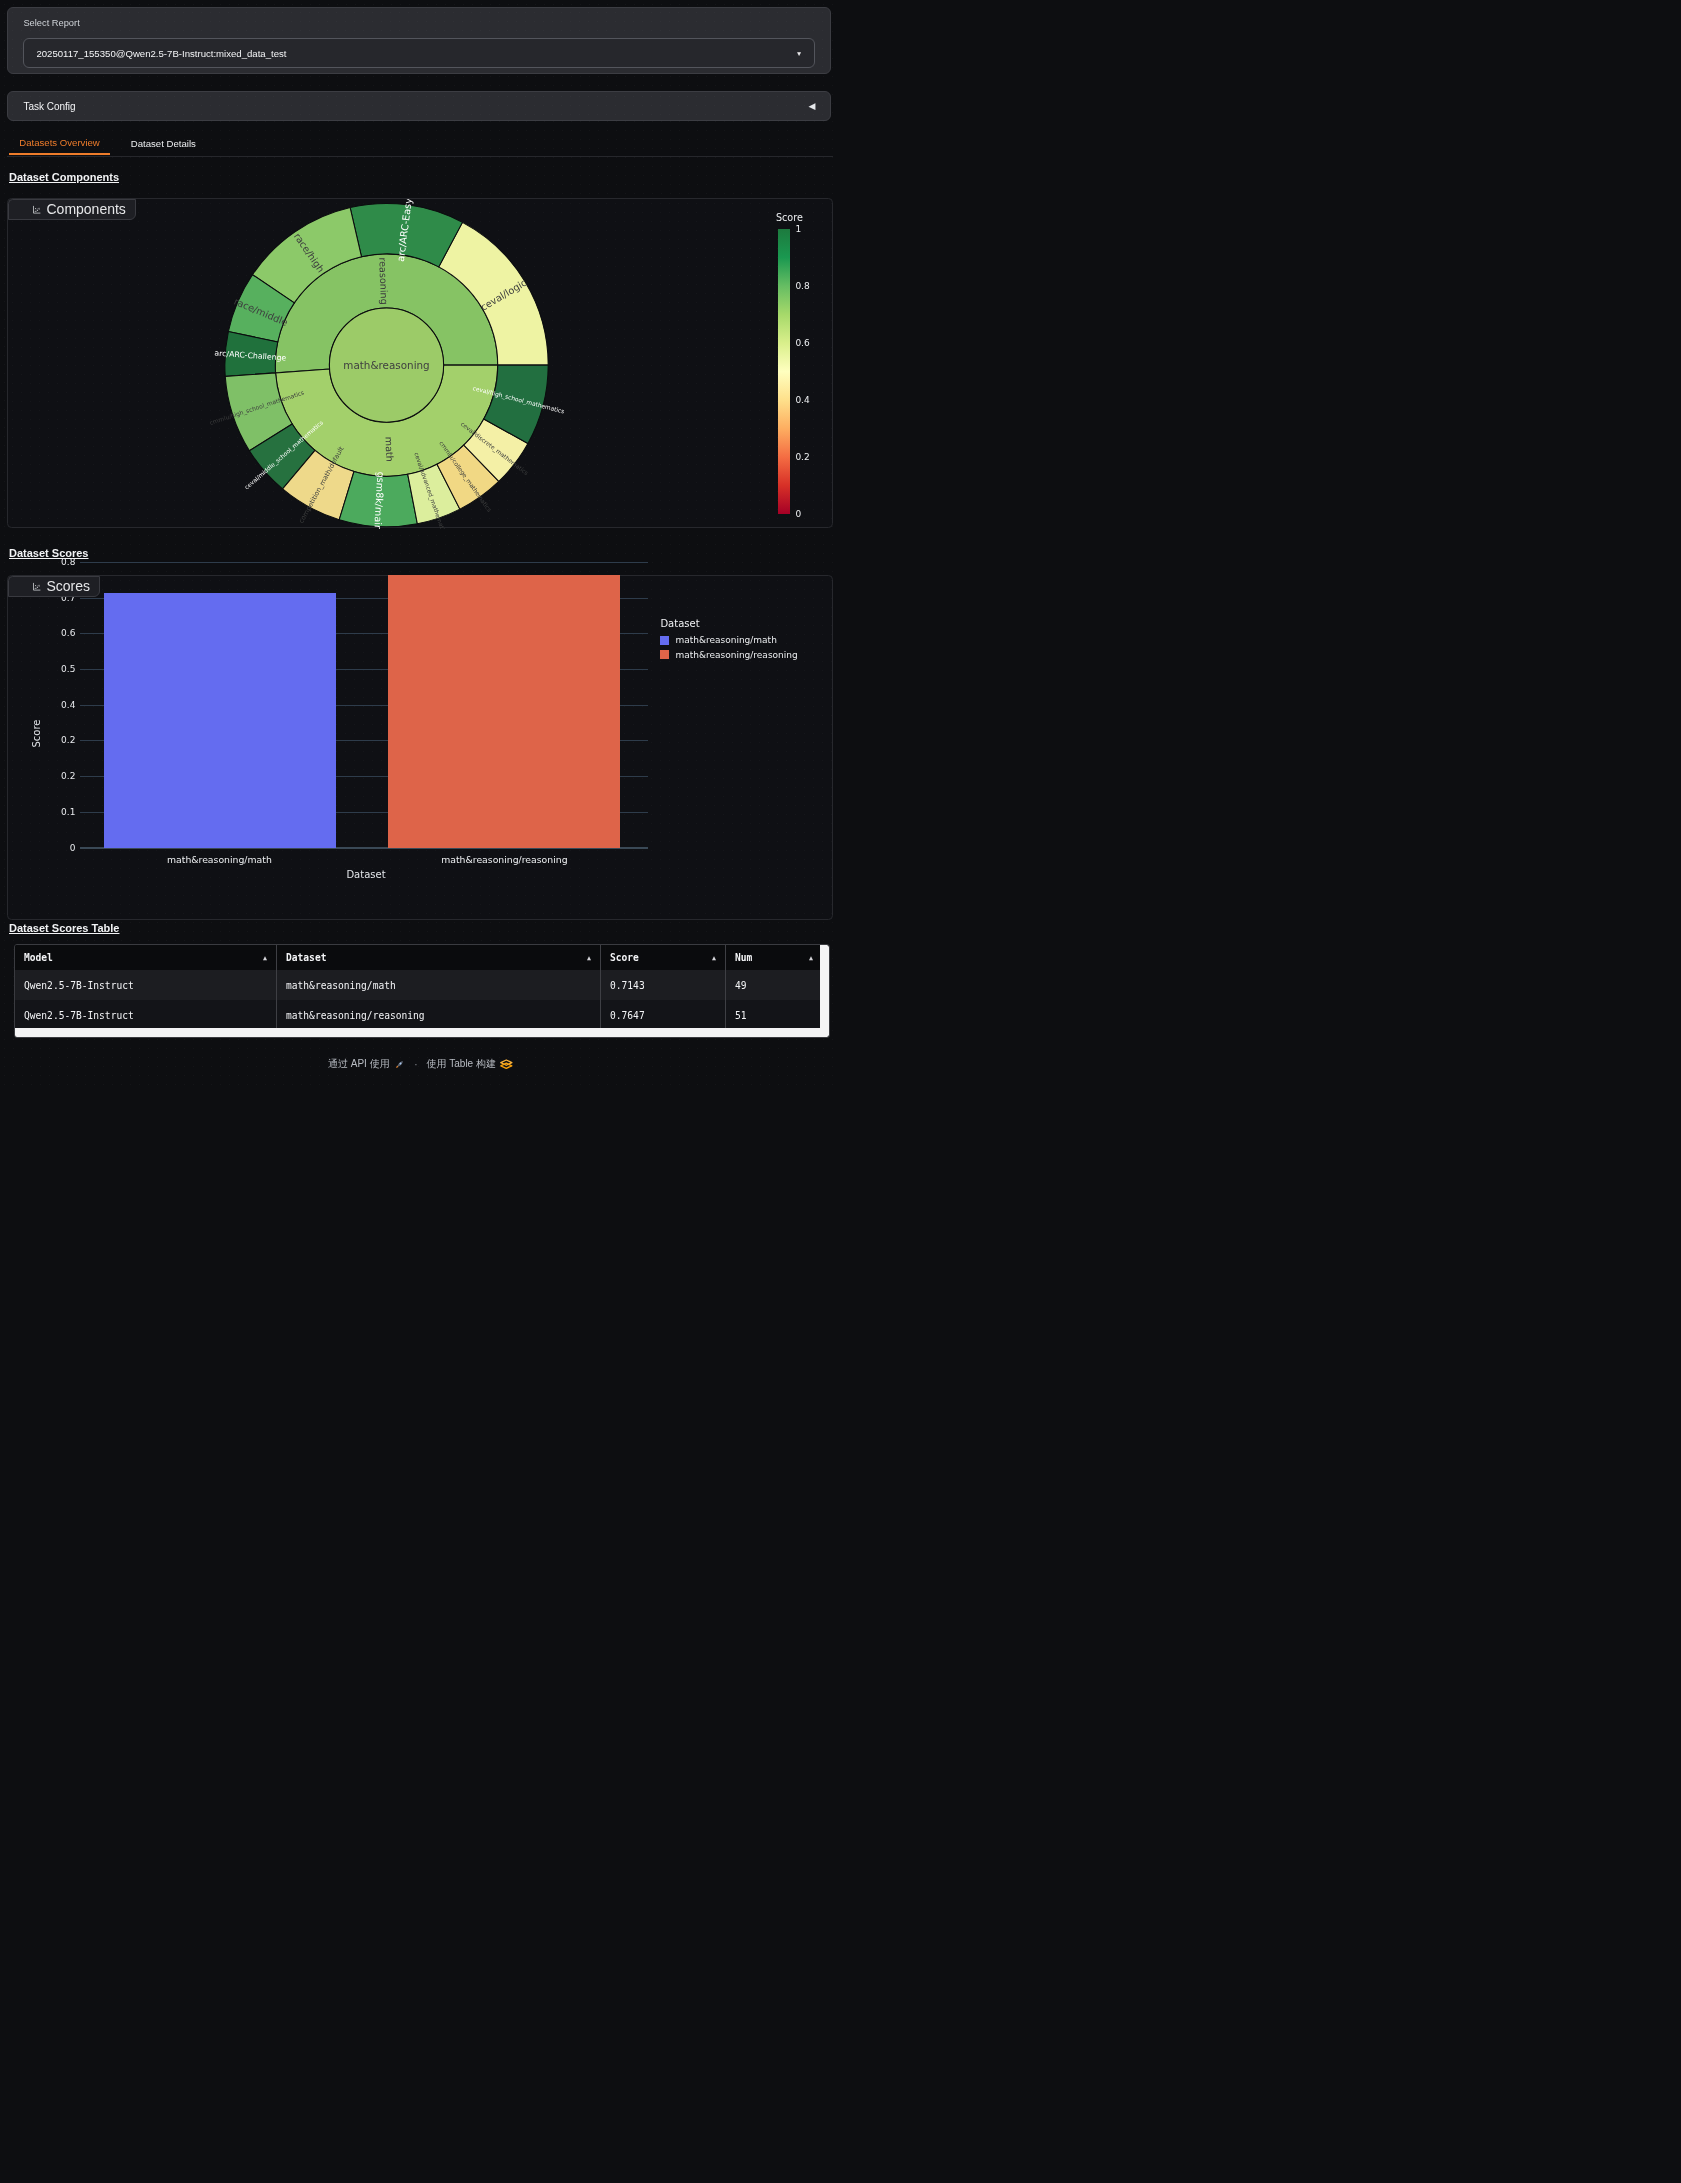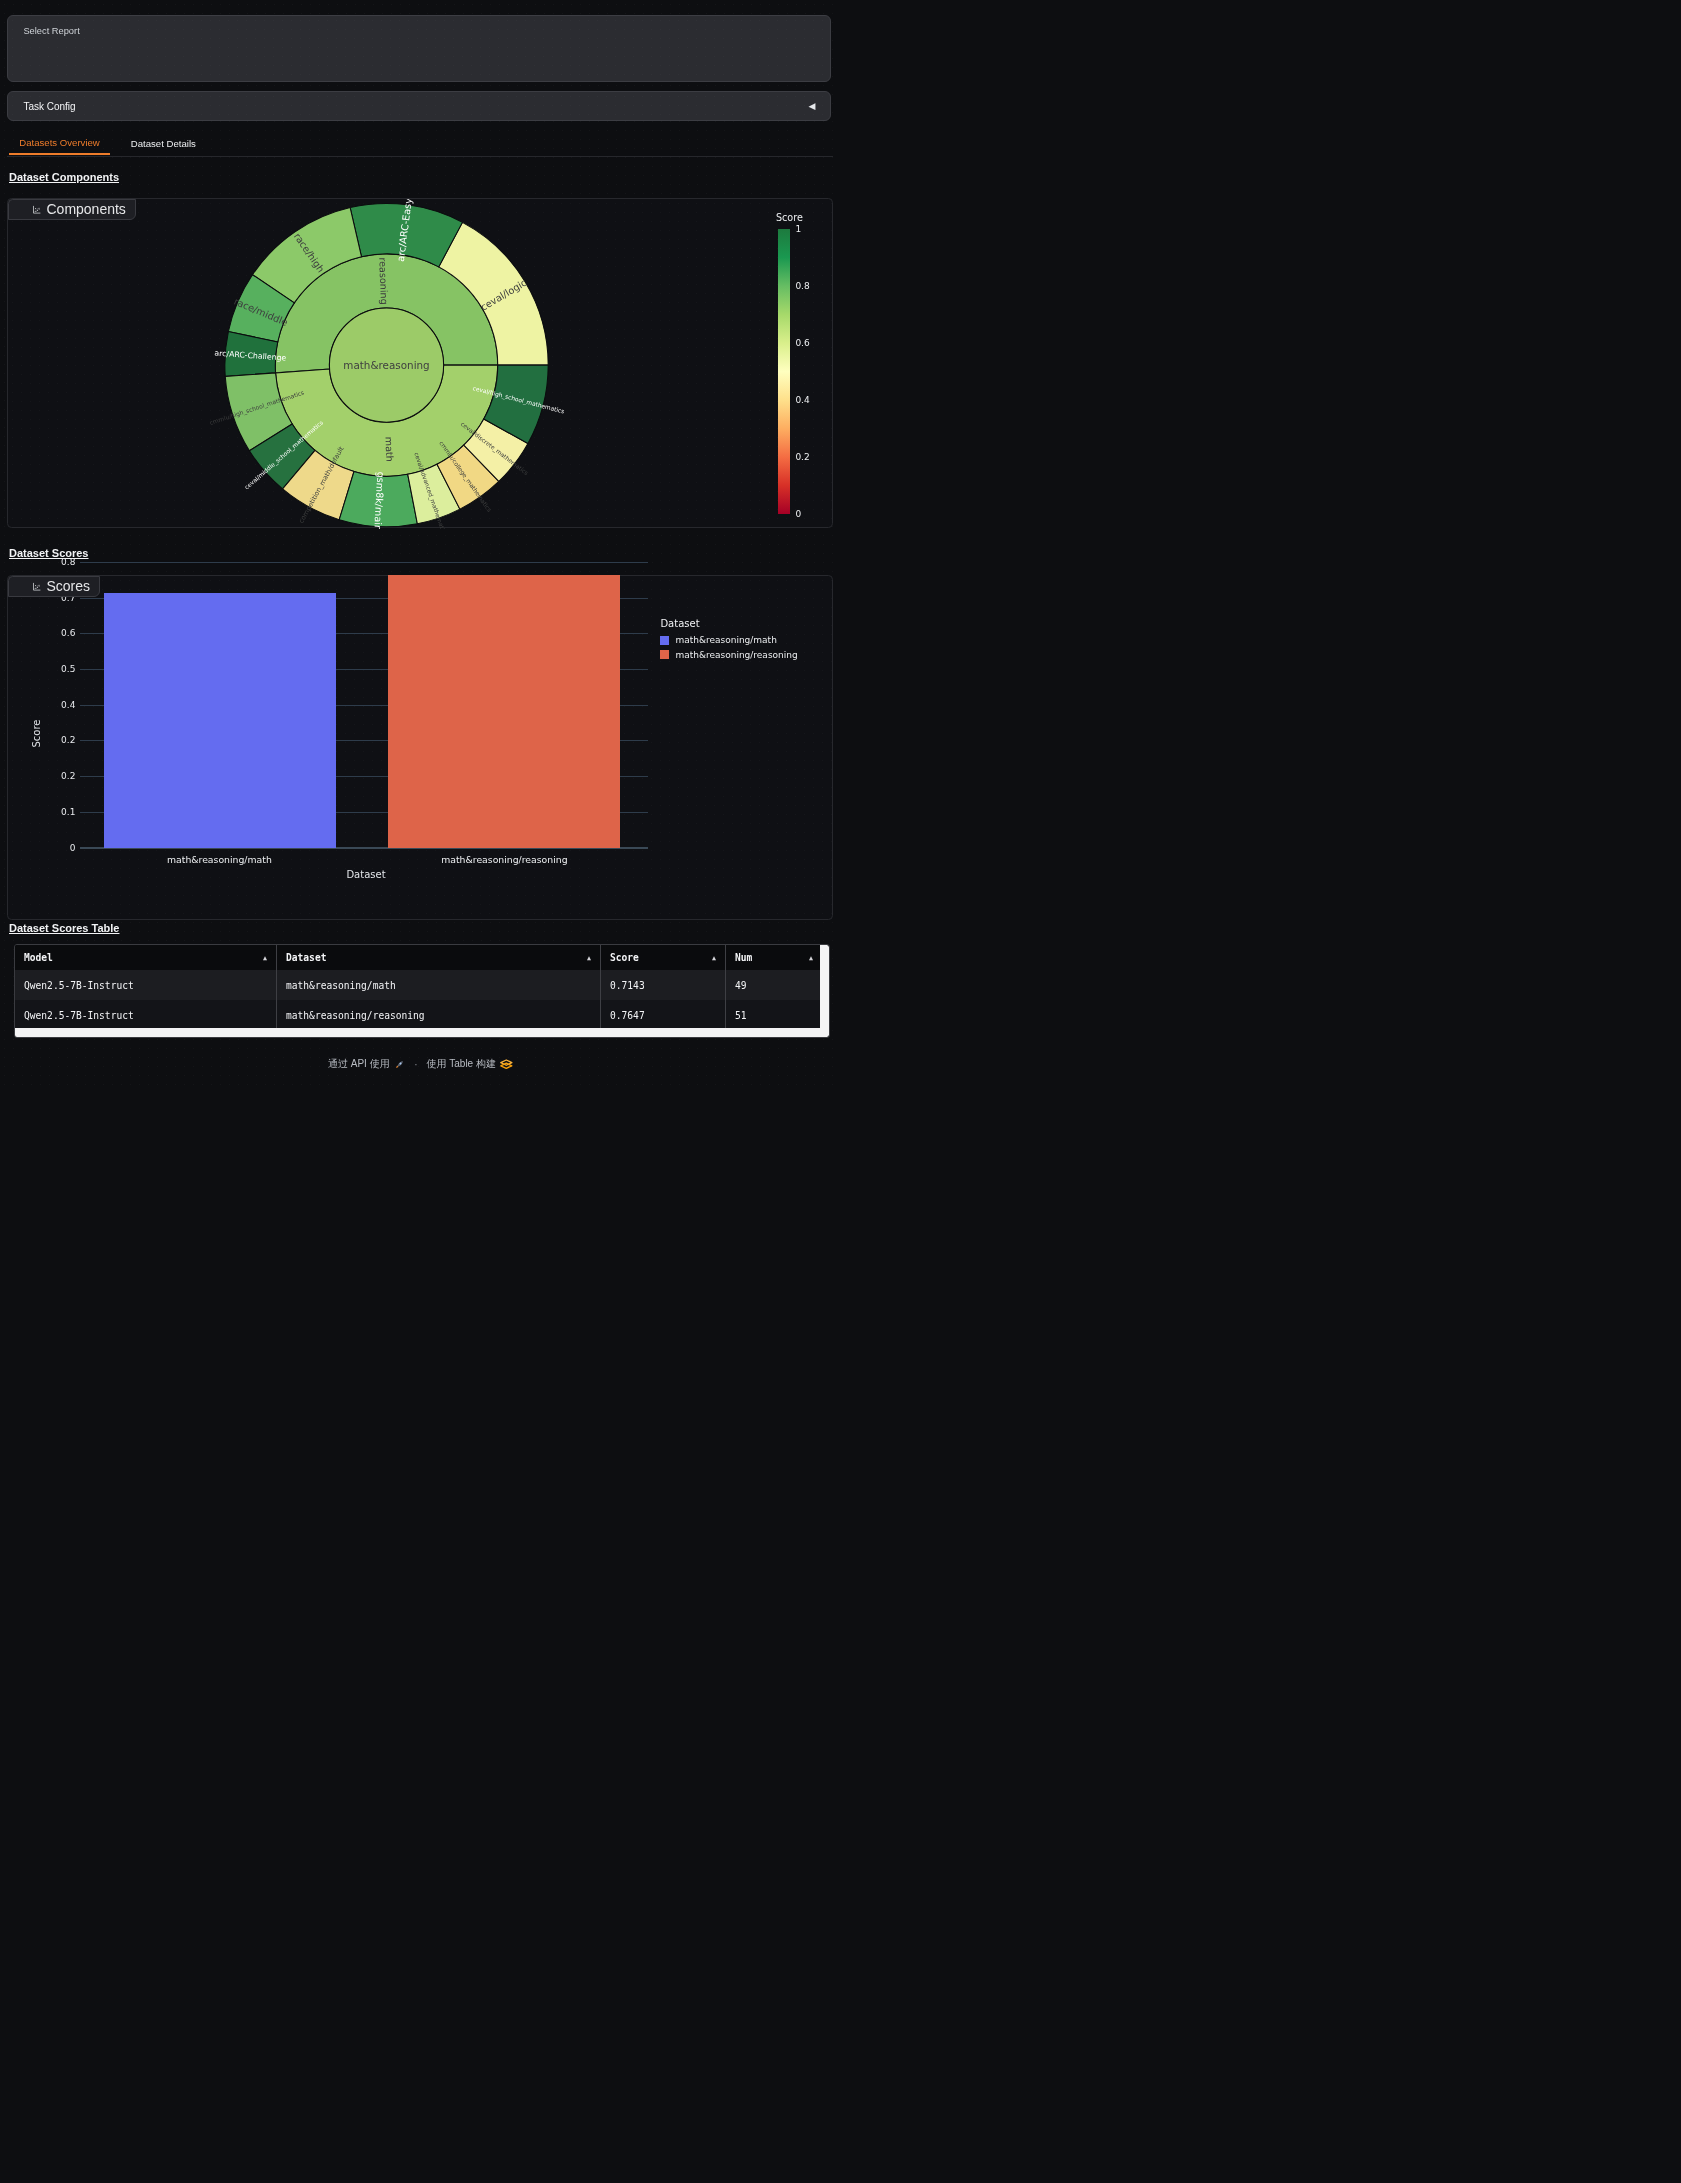--- a/index.html
+++ b/index.html
@@ -8,21 +8,21 @@
     font-family:"Liberation Sans",sans-serif;color:#e8eaed;overflow:hidden;
     background-image:radial-gradient(rgba(255,255,255,.028) 0.7px,transparent 0.9px);
     background-size:9px 9px;
   }
   .card{
     position:absolute;left:7.4px;width:824px;box-sizing:border-box;
     background:#2b2c31;border:0.7px solid #3c3d43;border-radius:6px;
     background-image:radial-gradient(rgba(255,255,255,.025) 0.7px,transparent 0.9px);
     background-size:9px 9px;
   }
-  #select-card{top:7.4px;height:67px;margin-top:8px;}
+  #select-card{top:7.4px;height:67px;}
   .field-label{position:absolute;left:15px;top:9.6px;font-size:9.3px;color:#cfd3d8;}
   .dropdown{
     position:absolute;left:15px;top:30px;right:15px;height:30px;box-sizing:border-box;
     background:#26272c;border:0.7px solid #53555c;border-radius:6px;
     display:flex;align-items:center;padding:0 12px;cursor:pointer;
   }
   .dropdown .val{flex:1;font-size:9.6px;color:#f4f5f7;}
   .caret{font-size:6.7px;color:#e8e8ea;}
   #task-card{top:91px;height:30px;display:flex;align-items:center;padding:8px 15px;cursor:pointer;}
   #task-card .acc-label{flex:1;font-size:10px;color:#f4f5f7;}
@@ -84,20 +84,24 @@
   #footer{position:absolute;left:0;top:1057px;width:100%;display:flex;justify-content:center;align-items:center;gap:6px;font-size:10px;color:#b9bdc4;}
   #footer .sep{color:#8b8f96;padding:0 3px;}
   #footer a{color:#b9bdc4;text-decoration:none;display:flex;align-items:center;gap:4.5px;cursor:pointer;}
   .sb-label{font-family:"DejaVu Sans",sans-serif;}
 </style>
 </head>
 <body>
 
 <div class="card" id="select-card">
   <div class="field-label">Select Report</div>
+  <div class="dropdown">
+    <span class="val">20250117_155350@Qwen2.5-7B-Instruct:mixed_data_test</span>
+    <span class="caret">▼</span>
+  </div>
 </div>
 
 <div class="card" id="task-card">
   <span class="acc-label">Task Config</span>
   <span class="acc-icon">◀</span>
 </div>
 
 <div id="tabbar">
   <div class="tab" id="tab-overview">Datasets Overview</div>
   <div class="tab" id="tab-details">Dataset Details</div>

